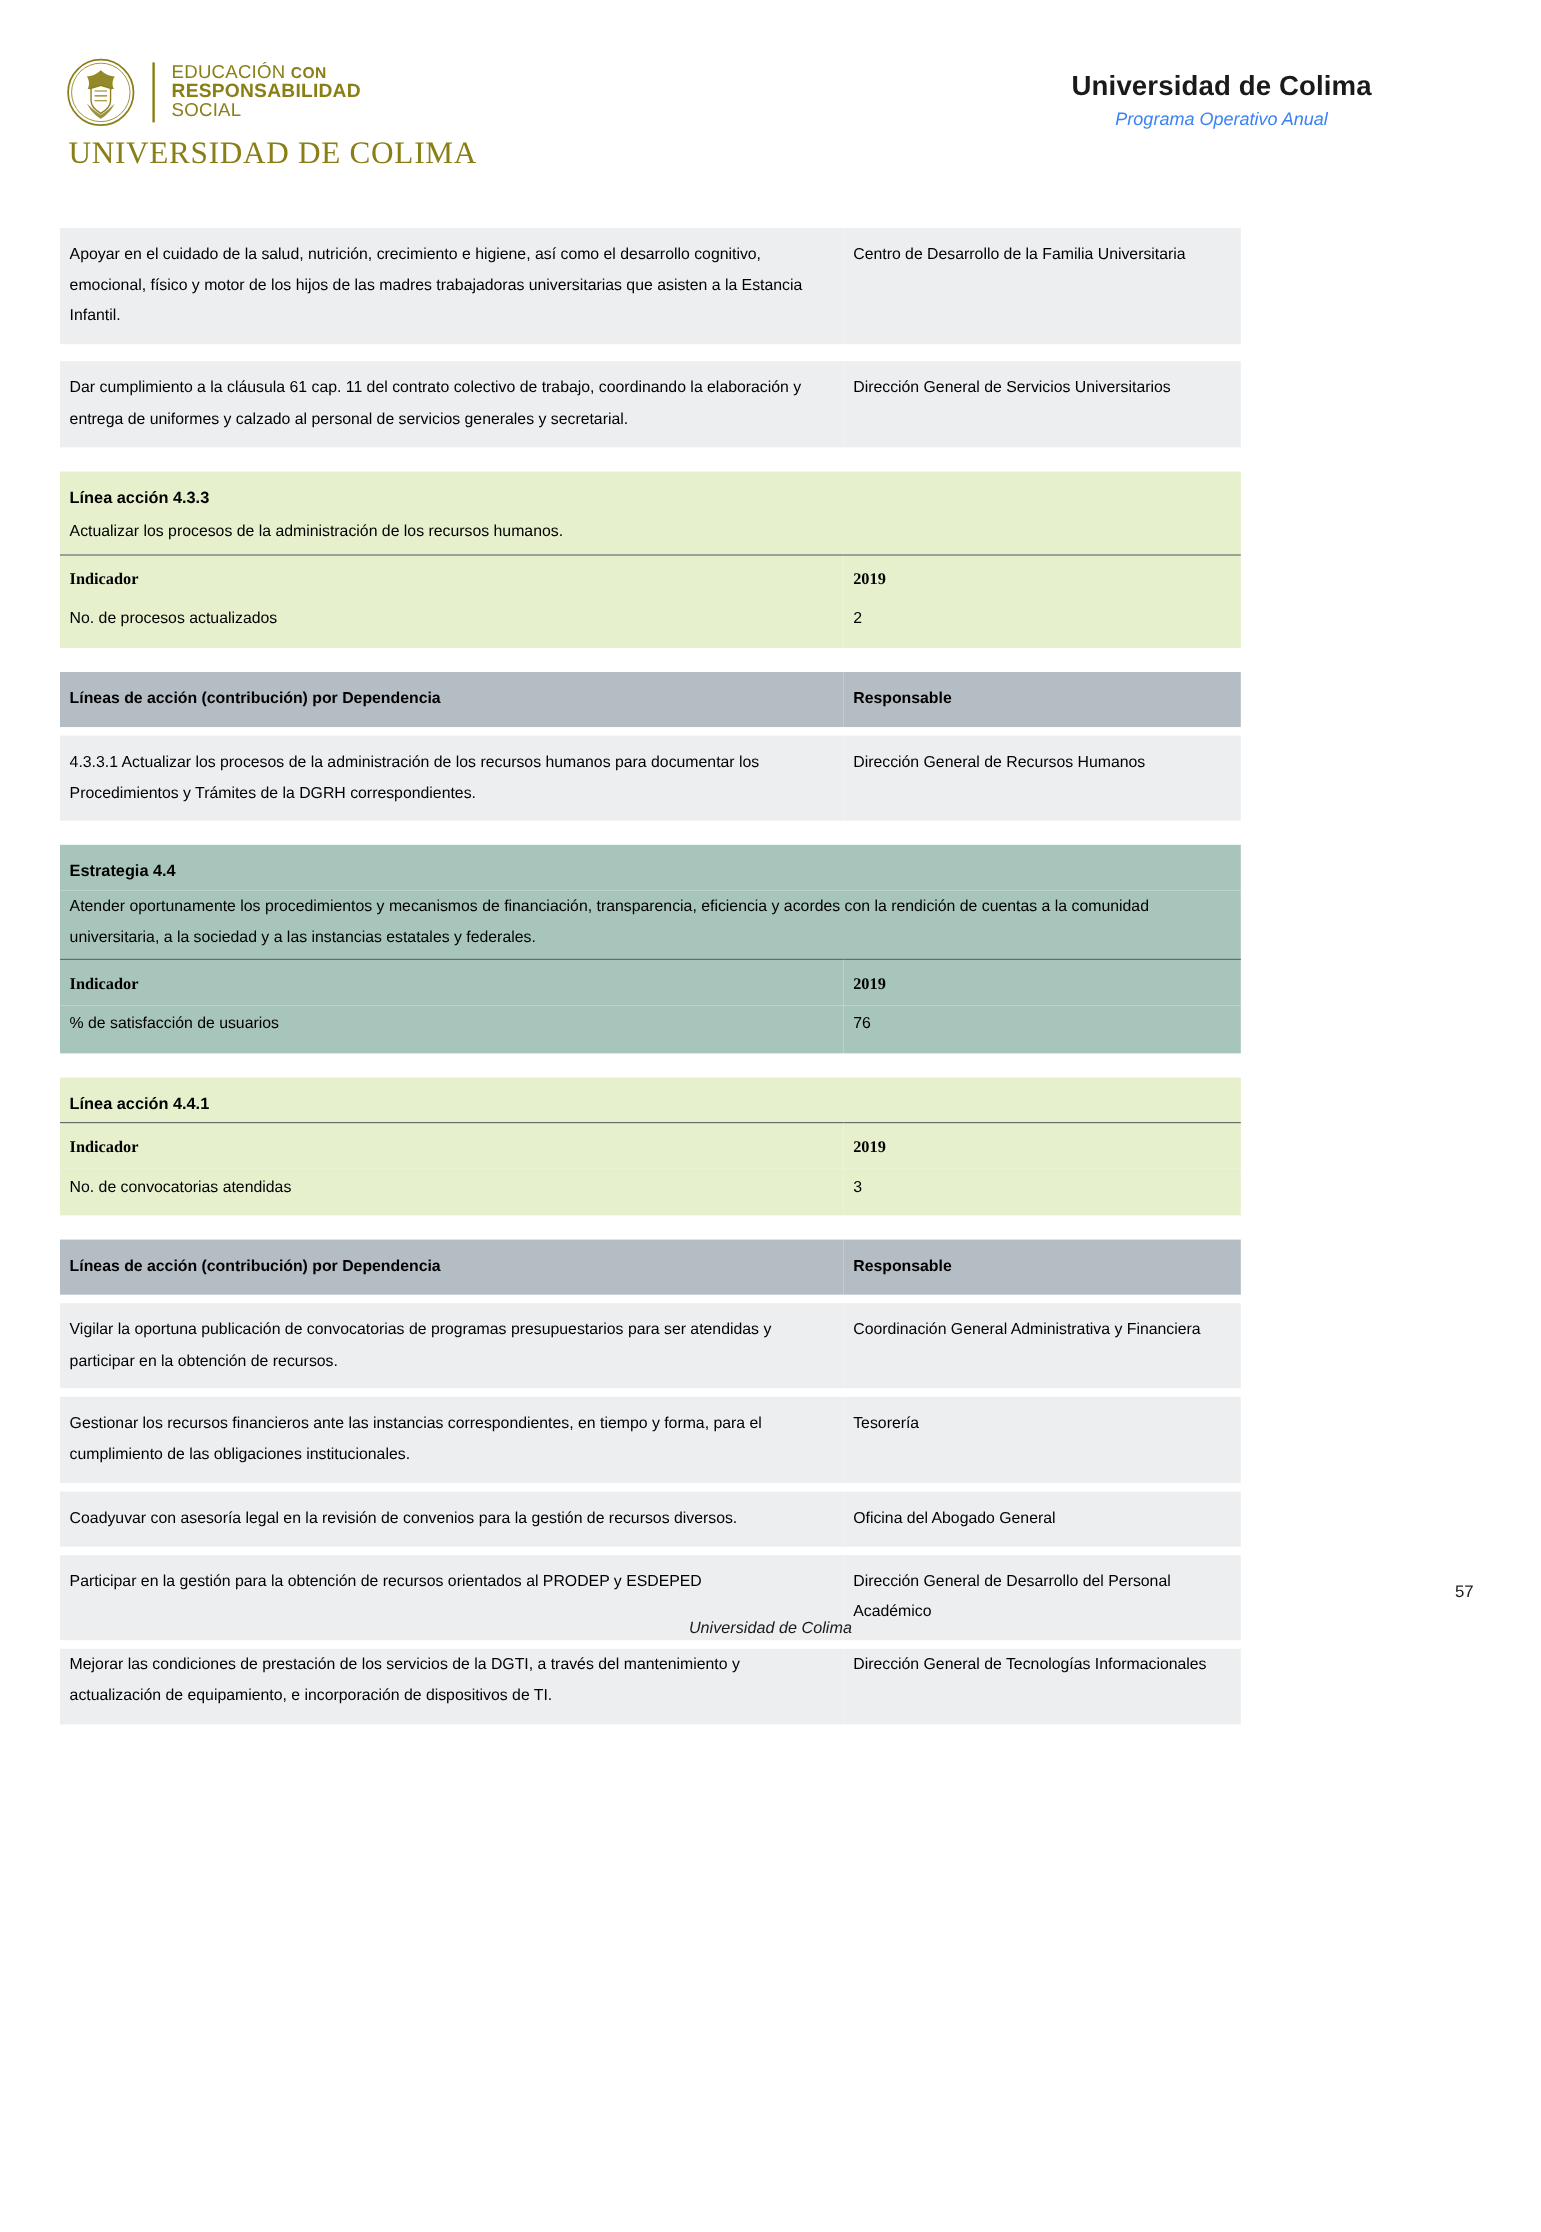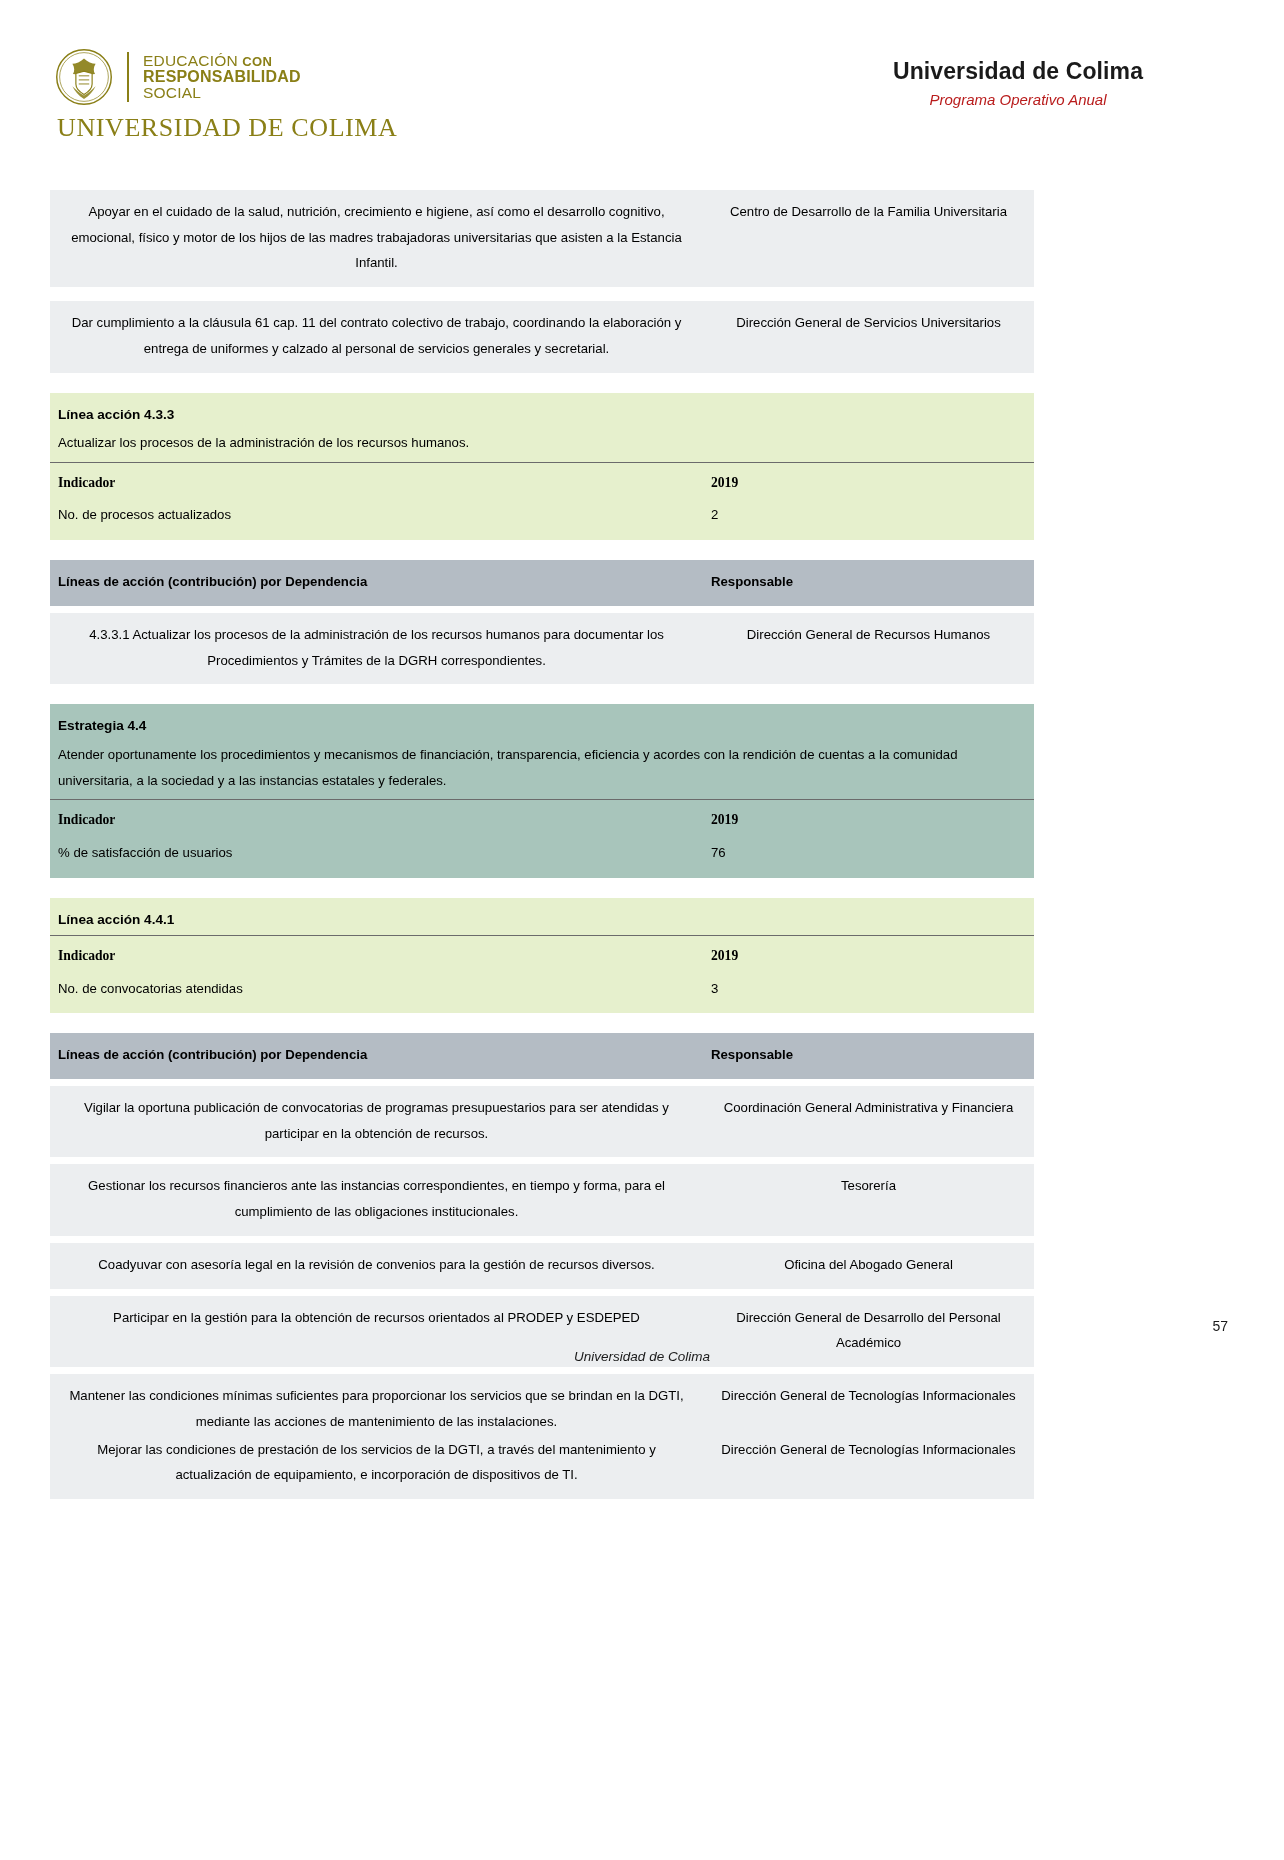--- a/index.html
+++ b/index.html
@@ -95,21 +95,21 @@
   .header-title {
     font-size: 23px;
     font-weight: 700;
     letter-spacing: 0.1px;
     color: #1a1a1a;
   }
   .header-sub {
     font-size: 15px;
     font-style: italic;
     margin-top: 6px;
-    color: #b91c1c;
+    color: #3b82f6;
   }
 
   
   .content {
     position: absolute;
     left: 50px;
     top: 190px;
     width: 984px;
   }
 
@@ -125,21 +125,20 @@
     line-height: 1.95;
   }
   col.c-left  { width: 653px; }
   col.c-right { width: 331px; }
   tr.spacer-sm td { padding: 0; height: 7px; background: #ffffff; }
   tr.spacer-lg td { padding: 0; height: 20px; background: #ffffff; }
 
   
   .row-body td {
     background: #eceef0;
-    text-align: center;
   }
 
   
   .row-header td {
     background: #b4bcc4;
     font-weight: 700;
     padding-top: 7px;
     padding-bottom: 8px;
     line-height: 1.6;
   }
@@ -369,24 +368,20 @@
 
         <tr class="row-body">
           <td>Participar en la gestión para la obtención de recursos orientados al PRODEP y ESDEPED</td>
           <td class="two-line">Dirección General de Desarrollo del Personal Académico</td>
         </tr>
         <tr class="spacer-sm">
             <td colspan="2"></td>
           </tr>
 
         <tr class="row-body">
-          <td style="padding-bottom:2px;" class="two-line">Mantener las condiciones mínimas suficientes para proporcionar los servicios que se brindan en la DGTI, mediante las acciones de mantenimiento de las instalaciones.</td>
-          <td style="padding-bottom:2px;" class="two-line">Dirección General de Tecnologías Informacionales</td>
-        </tr>
-        <tr class="row-body">
           <td style="padding-top:0;" class="two-line">Mejorar las condiciones de prestación de los servicios de la DGTI, a través del mantenimiento y actualización de equipamiento, e incorporación de dispositivos de TI.</td>
           <td style="padding-top:0;" class="two-line">Dirección General de Tecnologías Informacionales</td>
         </tr>
 
       </tbody>
     </table>
   </div>
 
   <div class="page-footer">
     <div class="footer-page">57</div>

